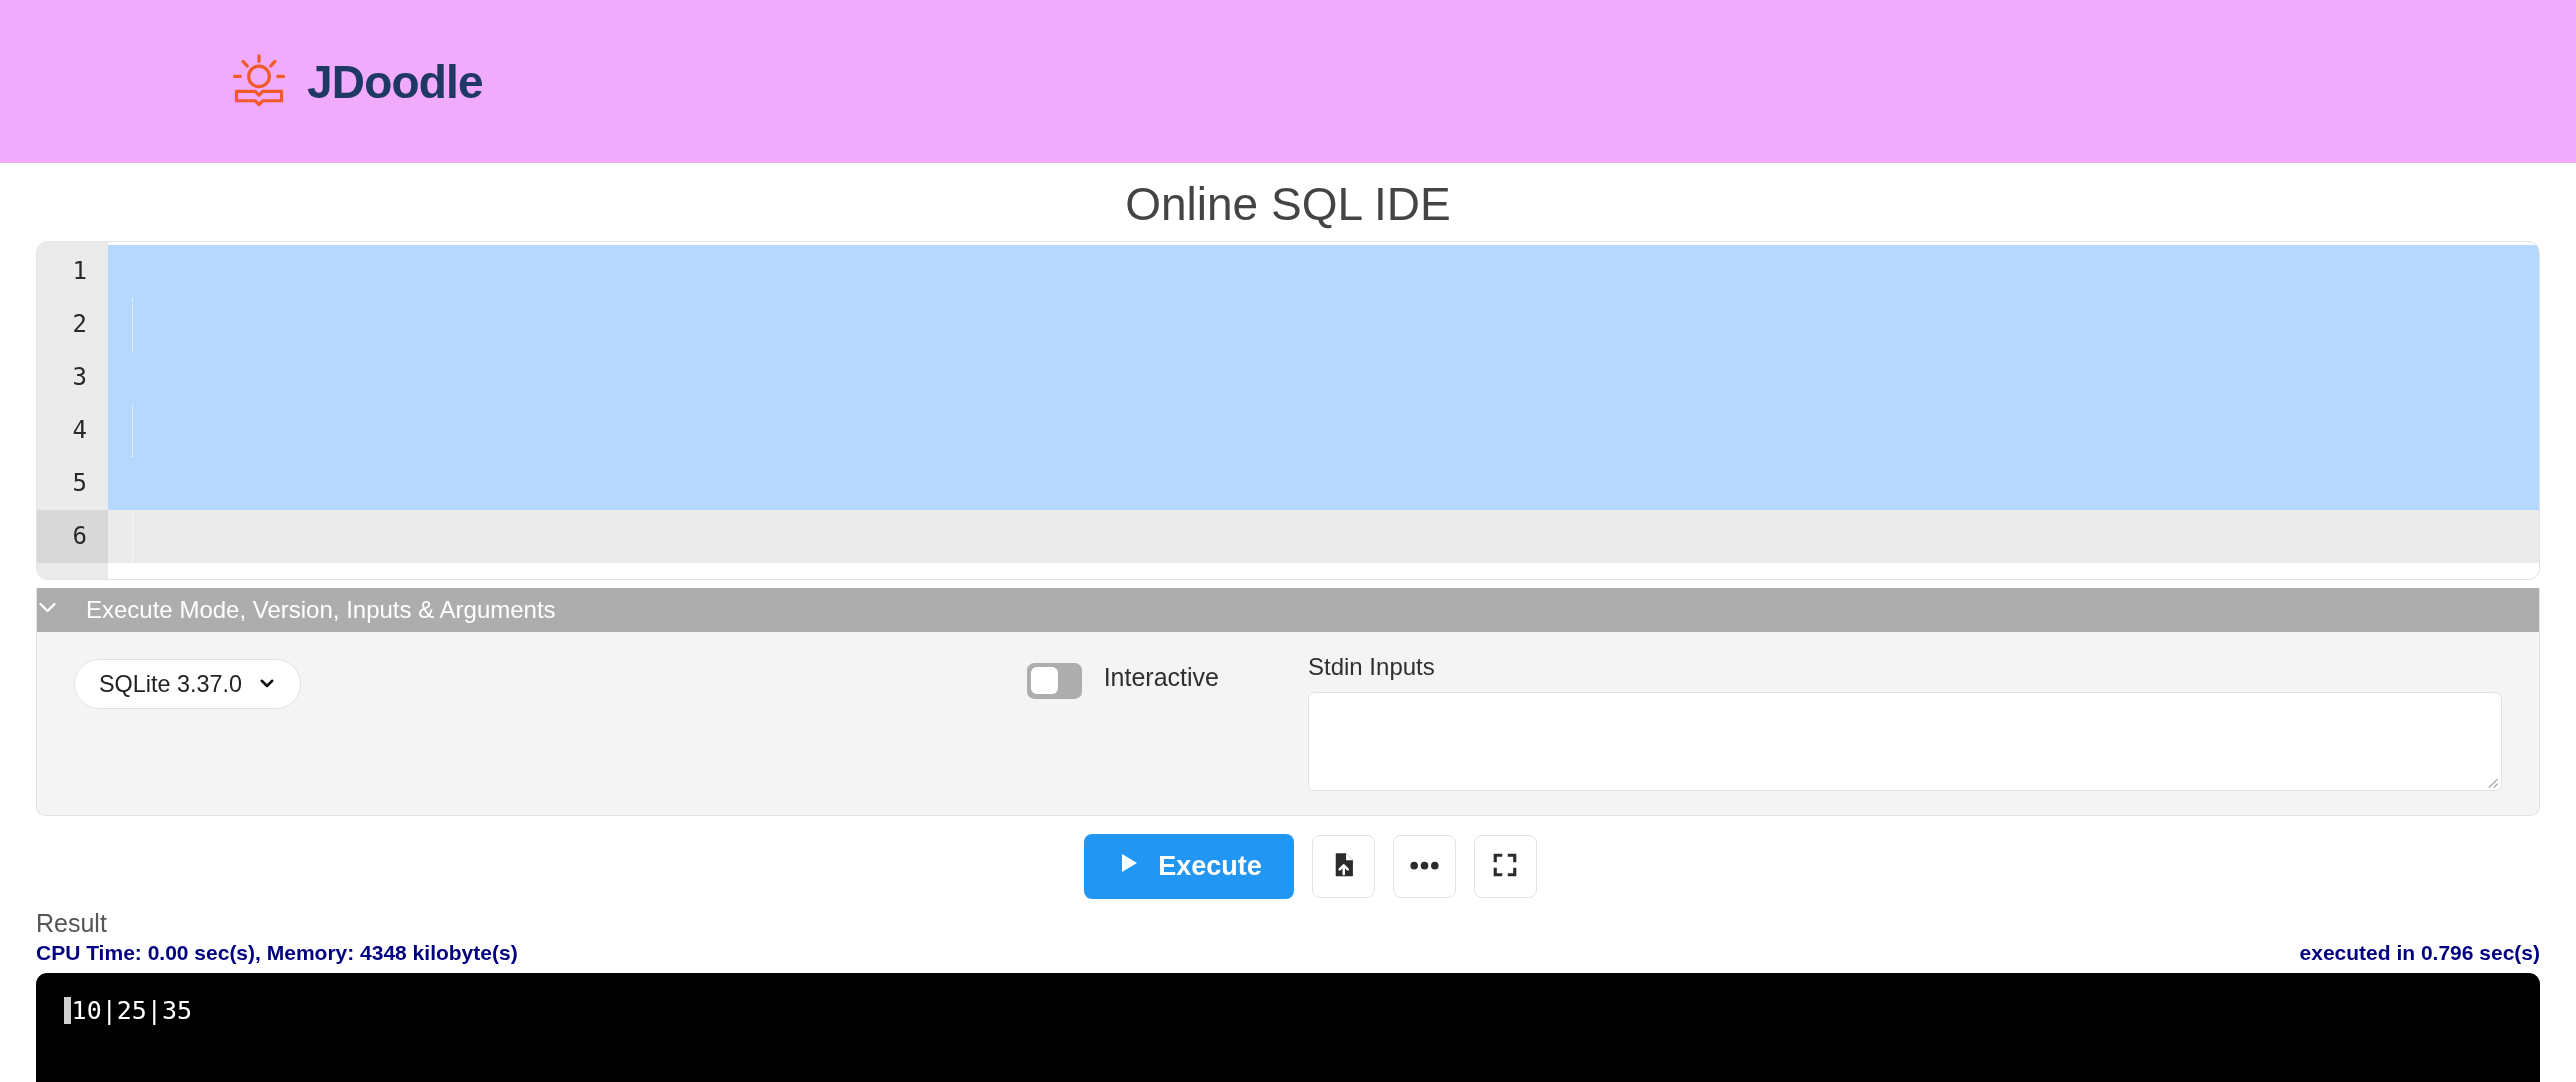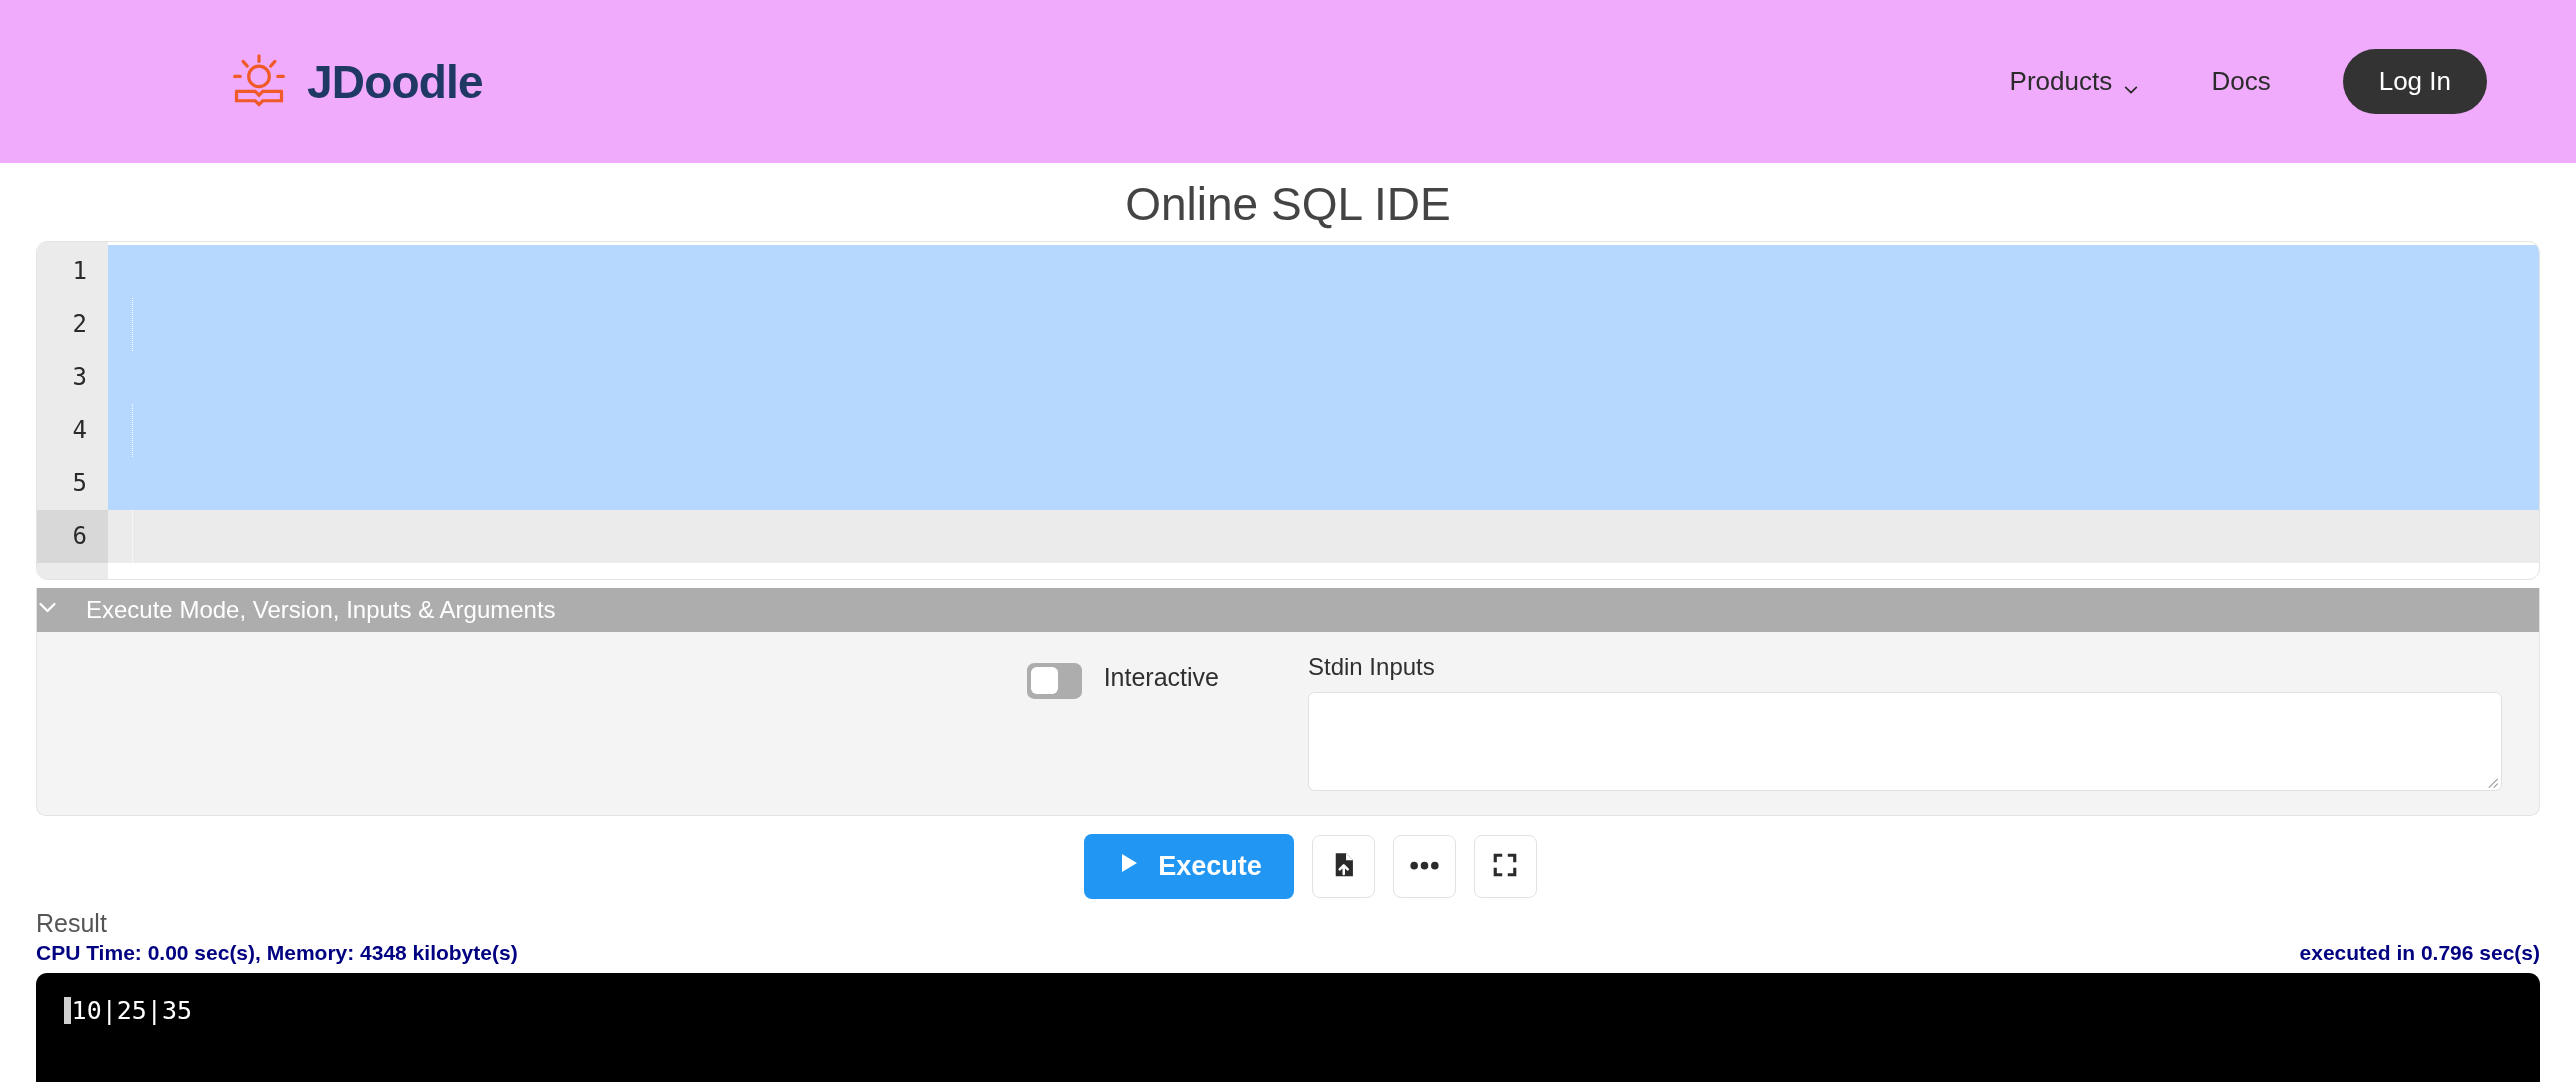--- a/index.html
+++ b/index.html
@@ -305,34 +305,20 @@
           <line x1="6" y1="26" x2="12" y2="26"></line>
           <line x1="52" y1="26" x2="58" y2="26"></line>
           <path d="M8 42 h20 l4 4 l4 -4 h20"></path>
           <path d="M8 42 v10 h20 l4 4 l4 -4 h20 v-10"></path>
         </g>
       </svg>
     </span>
     <span class="brand-name">JDoodle</span>
   </div>
 
-  <div class="nav">
-    <div class="nav-item">
-      <span>Products</span>
-      <span class="chev">
-        <svg viewBox="0 0 24 24" width="16" height="16">
-            <path d="M4 8 L12 16 L20 8" stroke="#2b2b2b" stroke-width="2.6" fill="none" stroke-linecap="round" stroke-linejoin="round"></path>
-          </svg>
-      </span>
-    </div>
-    <div class="nav-item">
-      <span>Docs</span>
-    </div>
-    <button class="login-btn">Log In</button>
-  </div>
 </div>
 
 <h1 class="page-title">Online SQL IDE</h1>
 
 <div class="editor-wrap">
 
   <div class="gutter">
     <div class="gutter-line">1</div>
     <div class="gutter-line">2</div>
     <div class="gutter-line">3</div>
@@ -379,20 +365,28 @@
     <span>
       <svg viewBox="0 0 24 24" width="21" height="21">
           <path d="M4 8 L12 16 L20 8" stroke="#ffffff" stroke-width="2.6" fill="none" stroke-linecap="round" stroke-linejoin="round"></path>
         </svg>
     </span>
     <span>Execute Mode, Version, Inputs &amp; Arguments</span>
   </div>
 
   <div class="opts-body">
 
+    <div class="version-select">
+      <span>SQLite 3.37.0</span>
+      <span>
+        <svg viewBox="0 0 24 24" width="18" height="18">
+            <path d="M5 9 L12 16 L19 9" stroke="#111111" stroke-width="3.4" fill="none" stroke-linecap="round" stroke-linejoin="round"></path>
+          </svg>
+      </span>
+    </div>
 
     <div class="spacer-a"></div>
 
     <div class="interactive-group">
       <div class="toggle">
         <div class="knob"></div>
       </div>
       <span class="interactive-label">Interactive</span>
     </div>
 

